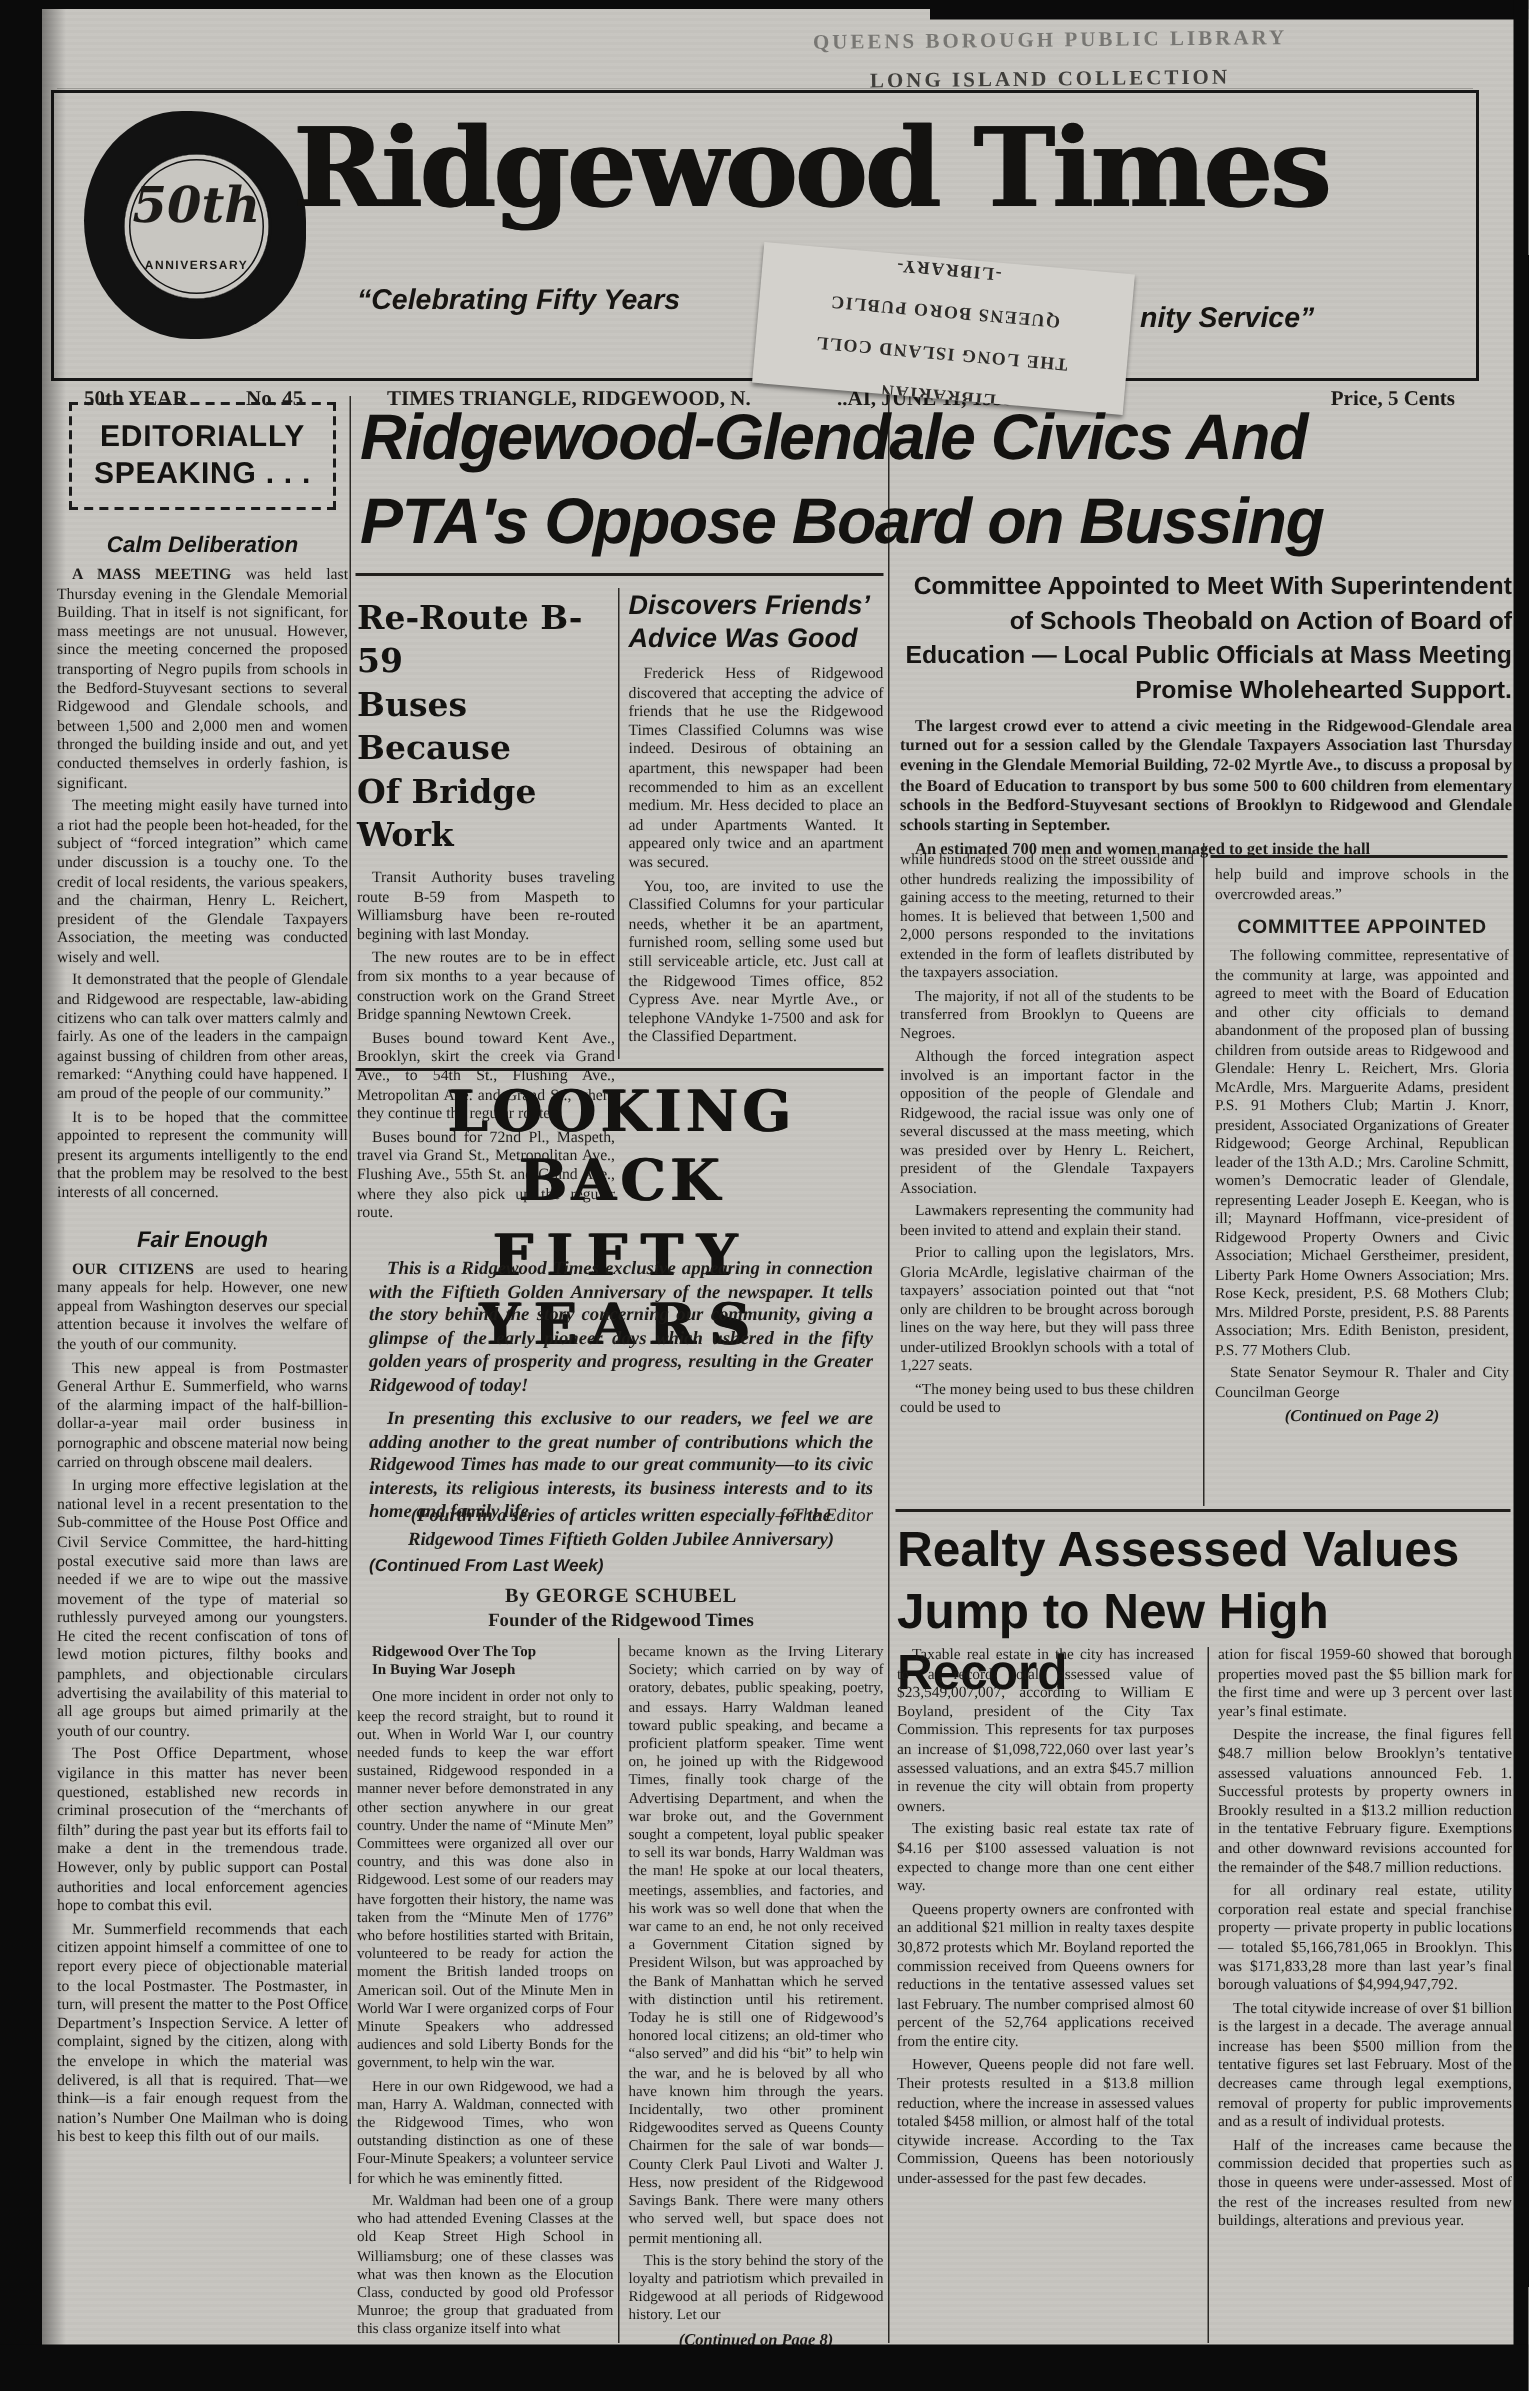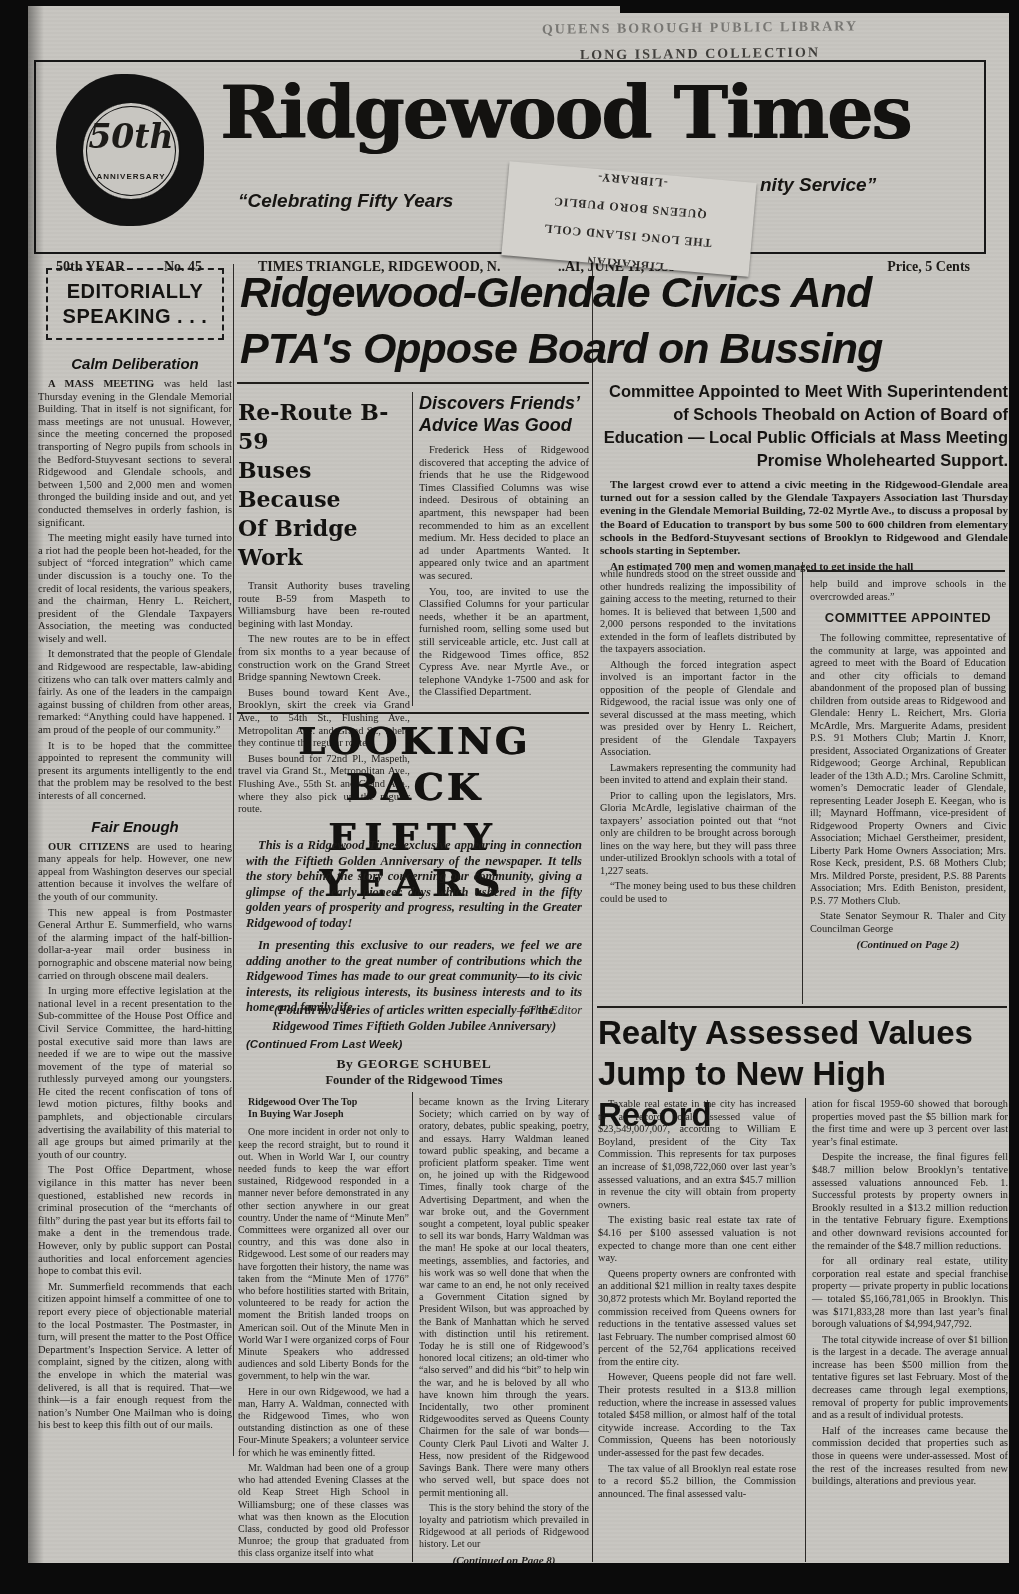--- a/index.html
+++ b/index.html
@@ -19,26 +19,26 @@
   
   .masthead-box{left:34px;top:60px;width:948px;height:190px;border:2px solid #171717;
         box-shadow:0 0 0 1px #c7c5c0, 0 -5px 0 -4px #171717;}
   .seal{left:56px;top:74px;width:148px;height:152px;}
   .seal-outer{position:absolute;inset:0;background:#121212;border-radius:46% 54% 50% 50%/50% 50% 46% 54%;}
   .seal-inner{position:absolute;left:25px;top:27px;width:96px;height:96px;background:#c8c6c1;border-radius:50%;
         border:2px solid #121212;box-shadow:inset 0 0 0 3px #c8c6c1, inset 0 0 0 4px #121212;
         display:flex;flex-direction:column;align-items:center;justify-content:center;}
   .seal-50{font:italic 900 33px "DejaVu Serif", serif;line-height:30px;}
   .seal-anniv{font:bold 8px "Liberation Sans", sans-serif;letter-spacing:1px;margin-top:20px;}
-  .paper-title{left:195px;top:66px;width:740px;text-align:center;
+  .paper-title{left:195px;top:66px;width:740px;text-align:left;
         font:900 73px/92px "DejaVu Serif", serif;letter-spacing:-2px;color:#131210;
         text-shadow:1px 0 0 #131210;}
   .tagline{font:bold italic 19px "Liberation Sans", sans-serif;color:#171512;}
   .tagline-left{left:238px;top:190px;}
-  .tagline-right{left:760px;top:174px;}
+  .tagline-right{left:760px;top:202px;}
   
   .scrap{left:505px;top:172px;width:248px;height:94px;background:#d3d1cc;transform:rotate(5deg);
         box-shadow:0 2px 3px rgba(0,0,0,.45);overflow:hidden;}
   .scrap-inner{transform:rotate(180deg);padding-top:8px;text-align:center;
         font:bold 12px/16px "Liberation Serif", serif;letter-spacing:1px;color:#2e2c29;}
   
   .dateline{left:34px;top:224px;width:948px;height:26px;border-top:2px solid #171717;
         font:bold 14px "Liberation Serif", serif;margin-top:28px;}
   .dateline span{position:absolute;top:5px;white-space:nowrap;}
   .dl-year{left:22px;} .dl-issue{left:130px;} .dl-loc{left:224px;} .dl-date{left:524px;} .dl-price{right:12px;}
@@ -168,20 +168,21 @@
     <div>Ridgewood-Glendale Civics And</div>
     <div>PTA's Oppose Board on Bussing</div>
   </div>
   <div class="abs deck">Committee Appointed to Meet With Superintendent of Schools Theobald on Action of Board of Education — Local Public Officials at Mass Meeting Promise Wholehearted Support.</div>
   <div class="abs lead-intro body-col">
       <p>The largest crowd ever to attend a civic meeting in the Ridgewood-Glendale area turned out for a session called by the Glendale Taxpayers Association last Thursday evening in the Glendale Memorial Building, 72-02 Myrtle Ave., to discuss a proposal by the Board of Education to transport by bus some 500 to 600 children from elementary schools in the Bedford-Stuyvesant sections of Brooklyn to Ridgewood and Glendale schools starting in September.</p>
       <p>An estimated 700 men and women managed to get inside the hall</p>
     </div>
   <div class="abs lead-left body-col no-indent-first">
       <p>while hundreds stood on the street ousside and other hundreds realizing the impossibility of gaining access to the meeting, returned to their homes. It is believed that between 1,500 and 2,000 persons responded to the invitations extended in the form of leaflets distributed by the taxpayers association.</p>
+      <p>The majority, if not all of the students to be transferred from Brooklyn to Queens are Negroes.</p>
       <p>Although the forced integration aspect involved is an important factor in the opposition of the people of Glendale and Ridgewood, the racial issue was only one of several discussed at the mass meeting, which was presided over by Henry L. Reichert, president of the Glendale Taxpayers Association.</p>
       <p>Lawmakers representing the community had been invited to attend and explain their stand.</p>
       <p>Prior to calling upon the legislators, Mrs. Gloria McArdle, legislative chairman of the taxpayers’ association pointed out that “not only are children to be brought across borough lines on the way here, but they will pass three under-utilized Brooklyn schools with a total of 1,227 seats.</p>
       <p>“The money being used to bus these children could be used to</p>
     </div>
   <div class="abs lead-right body-col">
     <div class="no-indent-first">
         <p style="text-indent:0">help build and improve schools in the overcrowded areas.”</p>
       </div>
     <div class="story-subhead">COMMITTEE APPOINTED</div>
@@ -251,21 +252,20 @@
 
   <div class="abs realty-head">
     <div>Realty Assessed Values</div>
     <div>Jump to New High Record</div>
   </div>
   <div class="abs realty-left body-col">
       <p>Taxable real estate in the city has increased to a record total assessed value of $23,549,007,007, according to William E Boyland, president of the City Tax Commission. This represents for tax purposes an increase of $1,098,722,060 over last year’s assessed valuations, and an extra $45.7 million in revenue the city will obtain from property owners.</p>
       <p>The existing basic real estate tax rate of $4.16 per $100 assessed valuation is not expected to change more than one cent either way.</p>
       <p>Queens property owners are confronted with an additional $21 million in realty taxes despite 30,872 protests which Mr. Boyland reported the commission received from Queens owners for reductions in the tentative assessed values set last February. The number comprised almost 60 percent of the 52,764 applications received from the entire city.</p>
       <p>However, Queens people did not fare well. Their protests resulted in a $13.8 million reduction, where the increase in assessed values totaled $458 million, or almost half of the total citywide increase. According to the Tax Commission, Queens has been notoriously under-assessed for the past few decades.</p>
-      <p>The tax value of all Brooklyn real estate rose to a record $5.2 billion, the Commission announced. The final assessed valu-</p>
     </div>
   <div class="abs realty-right body-col no-indent-first">
       <p>ation for fiscal 1959-60 showed that borough properties moved past the $5 billion mark for the first time and were up 3 percent over last year’s final estimate.</p>
       <p>Despite the increase, the final figures fell $48.7 million below Brooklyn’s tentative assessed valuations announced Feb. 1. Successful protests by property owners in Brookly resulted in a $13.2 million reduction in the tentative February figure. Exemptions and other downward revisions accounted for the remainder of the $48.7 million reductions.</p>
       <p>for all ordinary real estate, utility corporation real estate and special franchise property — private property in public locations — totaled $5,166,781,065 in Brooklyn. This was $171,833,28 more than last year’s final borough valuations of $4,994,947,792.</p>
       <p>The total citywide increase of over $1 billion is the largest in a decade. The average annual increase has been $500 million from the tentative figures set last February. Most of the decreases came through legal exemptions, removal of property for public improvements and as a result of individual protests.</p>
       <p>Half of the increases came because the commission decided that properties such as those in queens were under-assessed. Most of the rest of the increases resulted from new buildings, alterations and previous year.</p>
     </div>
 
   <div class="abs scan-shadow"></div>

